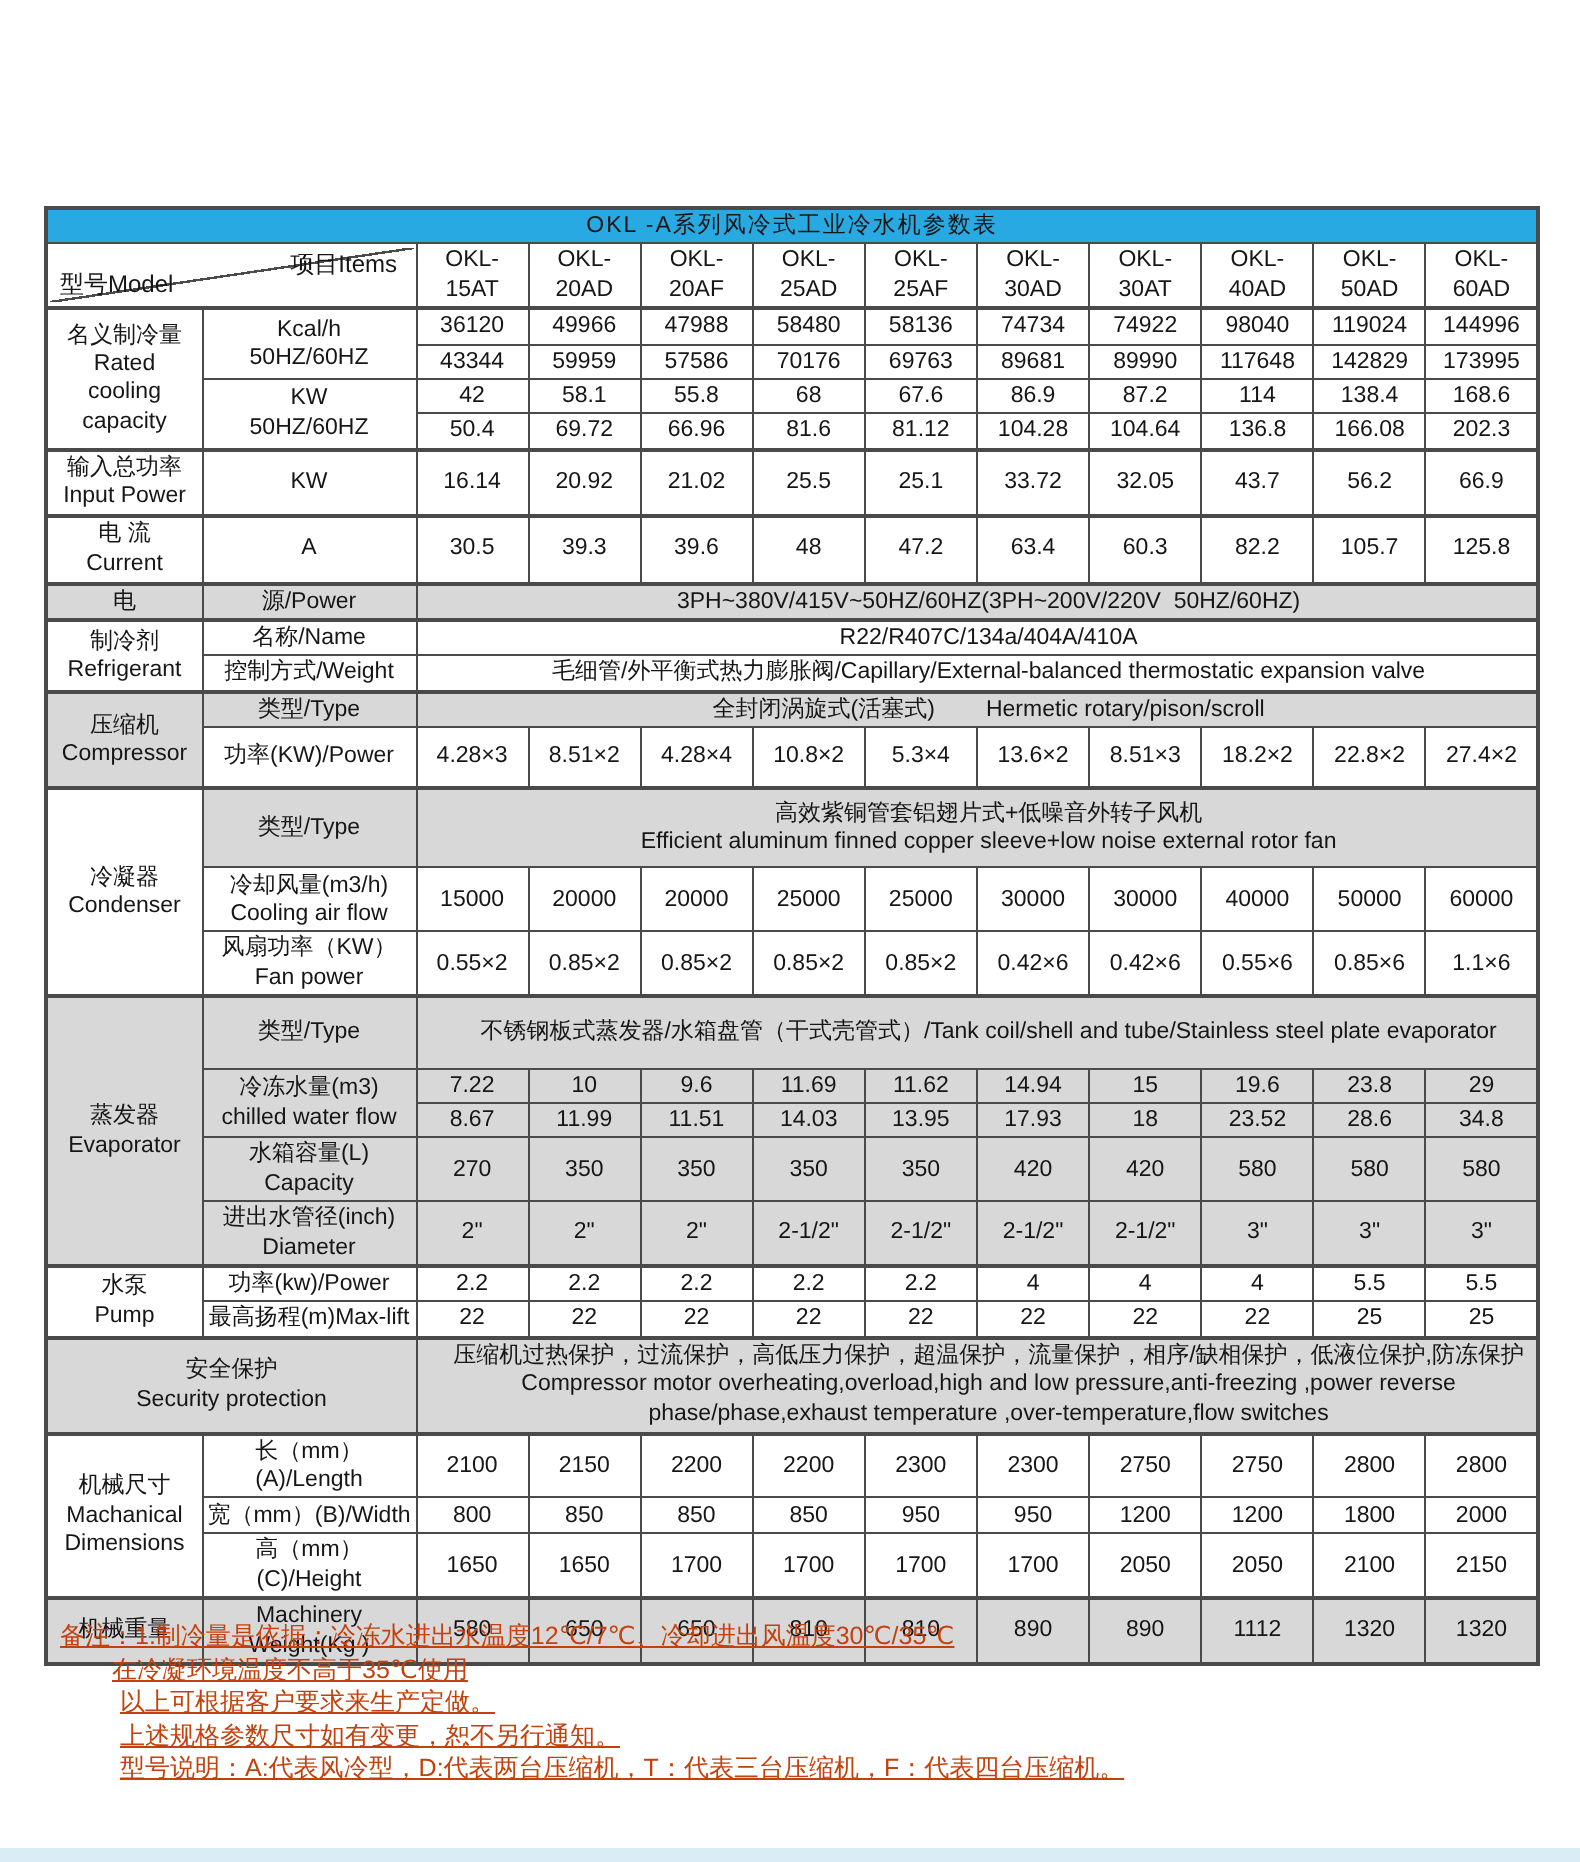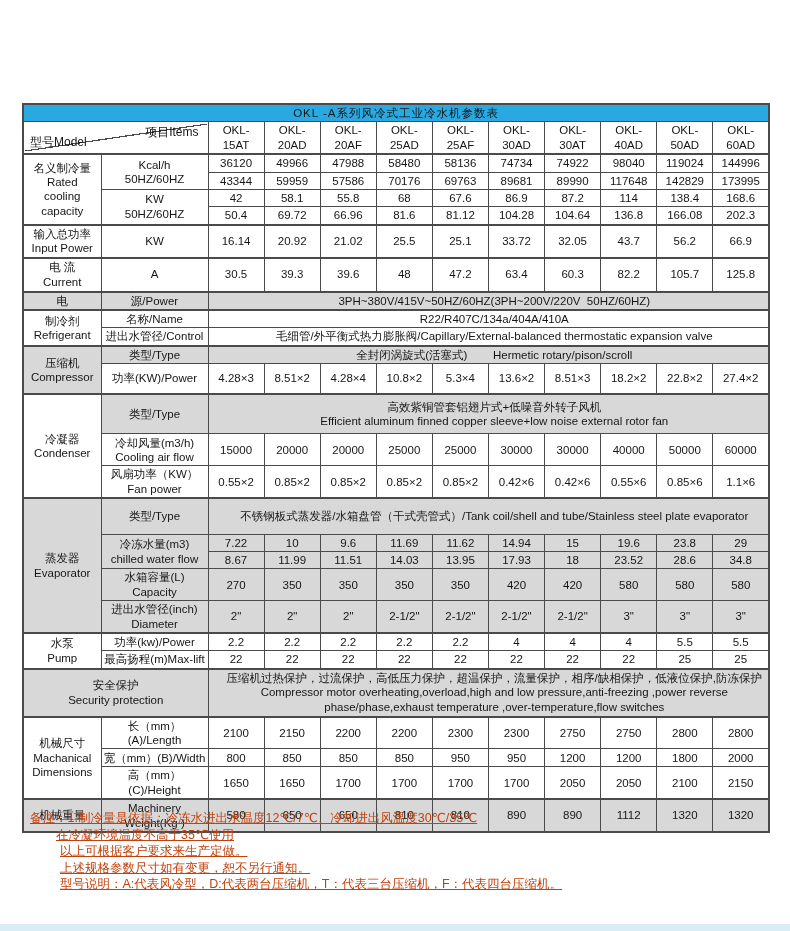--- a/index.html
+++ b/index.html
@@ -268,21 +268,21 @@
           </td>
           <td class="itm">
             <div>名称/Name</div>
           </td>
           <td class="spn" colspan="10">
             <div>R22/R407C/134a/404A/410A</div>
           </td>
         </tr>
         <tr style="height: 18px;">
           <td class="itm">
-            <div>进出水管径/Control</div>
+            <div>控制方式/Weight</div>
           </td>
           <td class="spn" colspan="10">
             <div>毛细管/外平衡式热力膨胀阀/Capillary/External-balanced thermostatic expansion valve</div>
           </td>
         </tr>
         <tr class="top" style="height: 18px;">
           <td class="lab gray" rowspan="2">
             <div>压缩机</div>
             <div>Compressor</div>
           </td>

